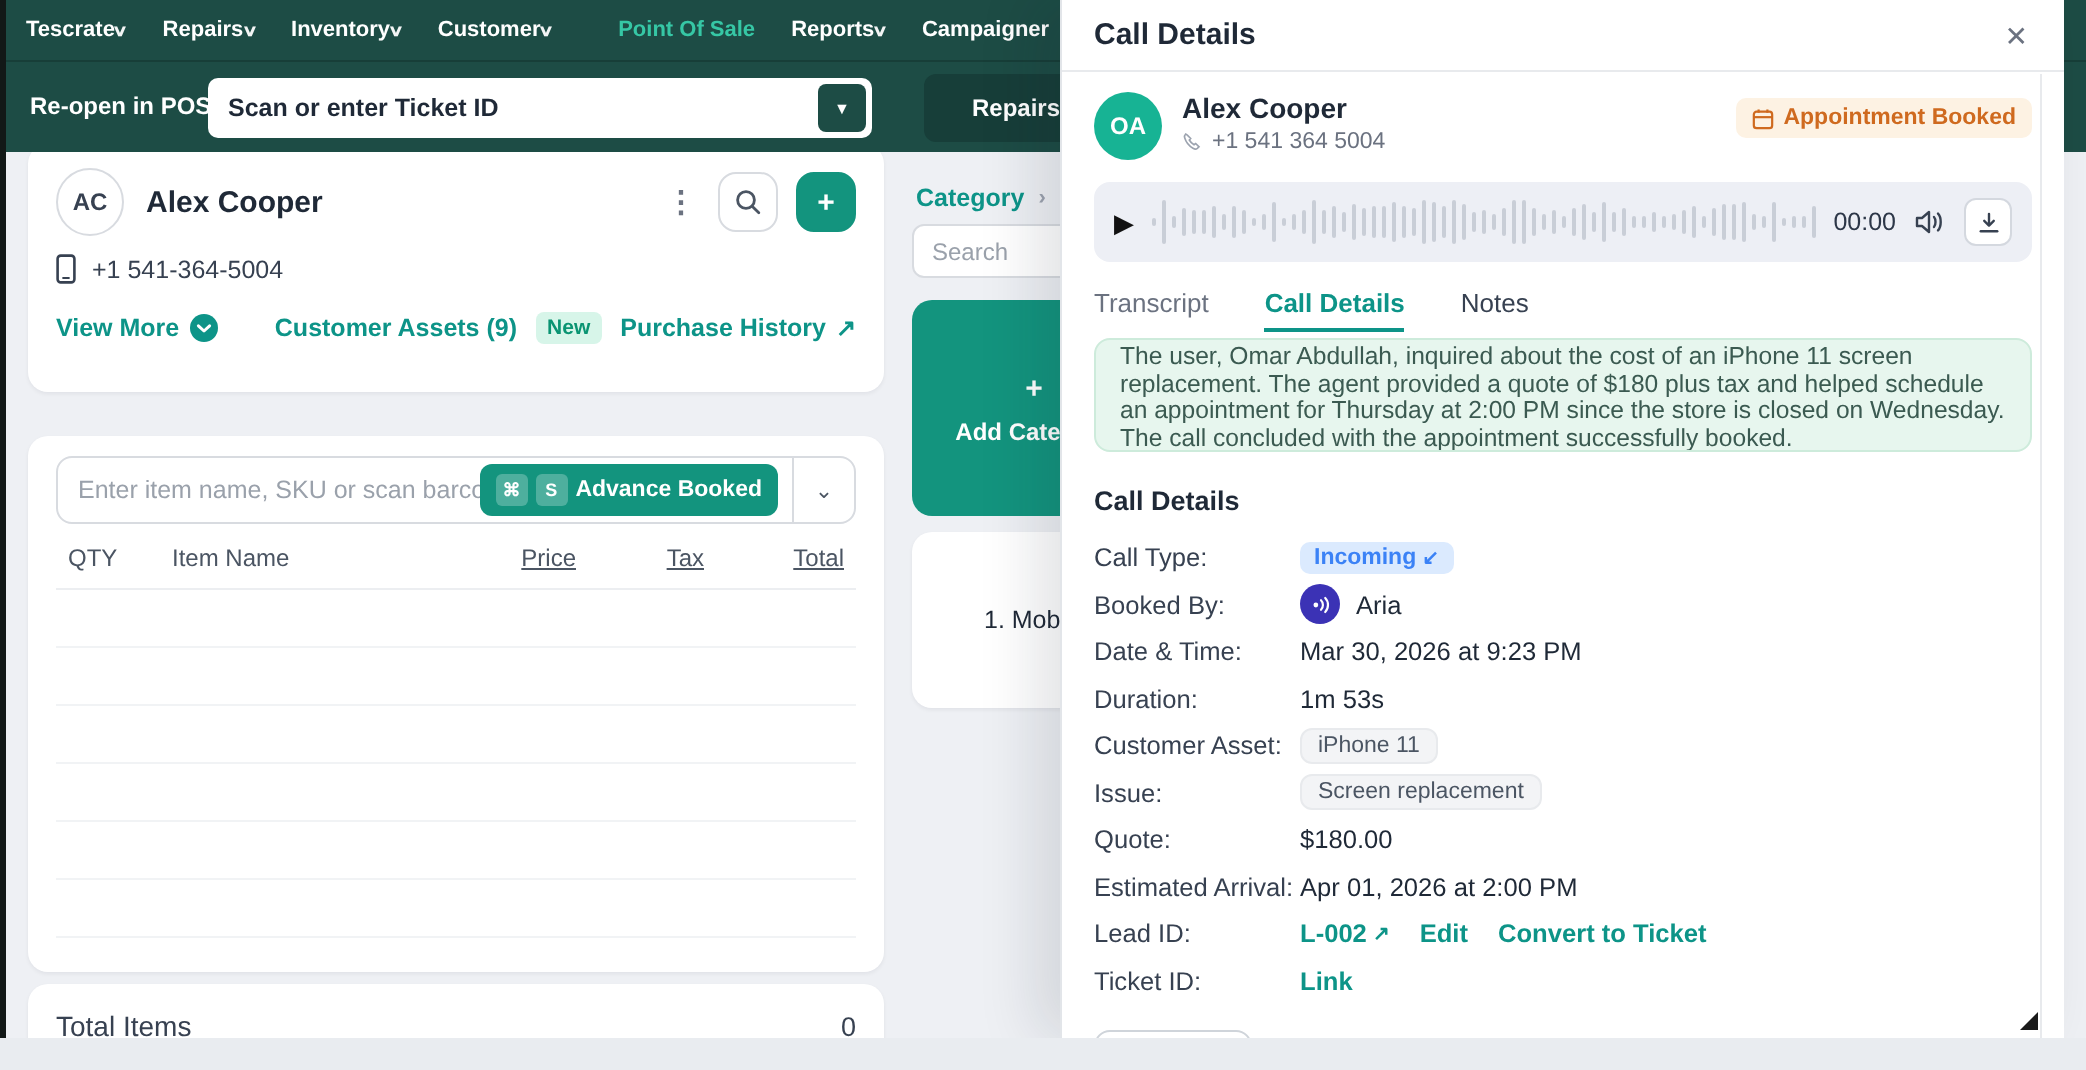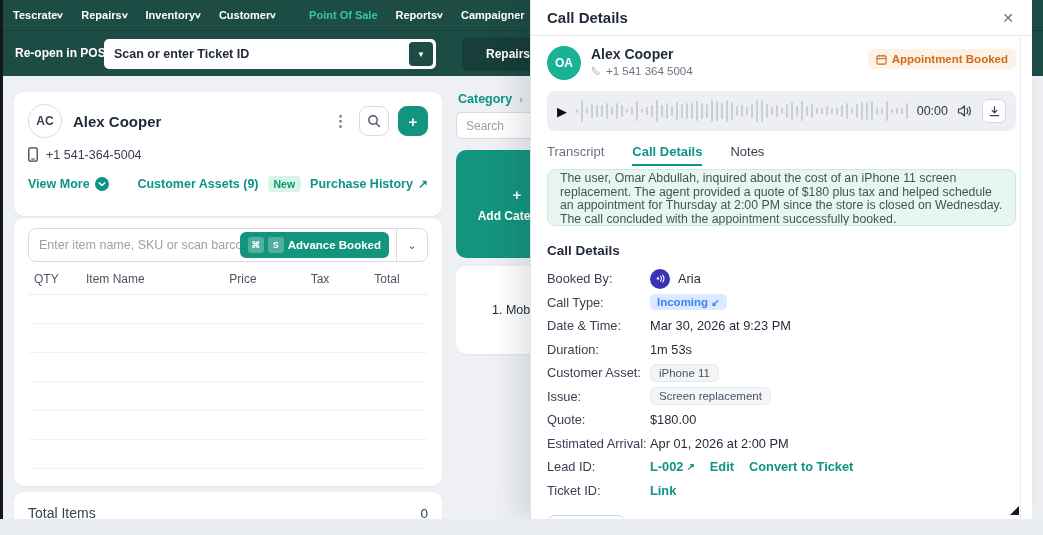--- a/index.html
+++ b/index.html
@@ -25,21 +25,21 @@
                 display:flex; align-items:center; padding-left:10px; }
   .ticket-box input { border:none; outline:none; flex:1; font-family:"Liberation Sans",sans-serif; font-size:12.5px; color:#1f2937; background:transparent; }
   .ticket-box input::placeholder { color:#1f2937; font-weight:bold; opacity:1; }
   .ticket-caret { width:24px; height:24px; background:#1d4c45; border-radius:4px; margin-right:3px; flex:none;
                   display:flex; align-items:center; justify-content:center; color:#fff; font-size:8px; cursor:pointer; }
   .repairs-tab { position:absolute; left:462px; top:6px; width:92px; height:34px; background:#173e39; border-radius:6px;
                  color:#fff; font-size:12px; font-weight:bold; display:flex; align-items:center; justify-content:center; cursor:pointer; }
 
   
   .card { position:absolute; background:#fff; border-radius:10px; box-shadow:0 1px 2px rgba(16,24,40,.06); }
-  .customer-card { left:14px; top:92px; width:428px; height:124px; padding:12px 14px; }
+  .customer-card { left:14px; top:72px; width:428px; height:124px; padding:12px 14px; }
   .cust-head { display:flex; align-items:center; }
   .avatar-outline { width:34px; height:34px; border-radius:50%; border:1px solid #d8dbe0; color:#374151; font-size:12px; font-weight:bold;
                     display:flex; align-items:center; justify-content:center; flex:none; }
   .cust-name { margin-left:11px; font-size:15px; font-weight:bold; color:#1f2937; }
   .head-actions { margin-left:auto; display:flex; align-items:center; gap:9px; }
   .kebab { color:#6b7280; font-size:15px; font-weight:bold; letter-spacing:0; cursor:pointer; padding:0 2px; }
   .sq-btn { width:30px; height:30px; border-radius:9px; border:1px solid #d8dbe0; background:#fff; display:flex; align-items:center; justify-content:center; cursor:pointer; }
   .sq-btn.teal { background:#13947e; border-color:#13947e; color:#fff; font-size:15px; font-weight:bold; }
   .phone-row { display:flex; align-items:center; gap:8px; margin-top:9px; color:#374151; font-size:12.5px; }
   .cust-foot { display:flex; align-items:center; margin-top:14px; }
@@ -53,21 +53,21 @@
   .item-search input { border:none; outline:none; flex:1; font-family:"Liberation Sans",sans-serif; font-size:12.5px; color:#374151; background:transparent; min-width:0; }
   .item-search input::placeholder { color:#9aa1ab; opacity:1; }
   .adv-btn { background:#13947e; border-radius:6px; height:26px; display:flex; align-items:center; gap:4px; padding:0 8px; margin-right:7px; cursor:pointer; flex:none; }
   .key-chip { width:16px; height:16px; background:rgba(255,255,255,.25); border-radius:3px; color:#fff; font-size:9px; font-weight:bold;
               display:flex; align-items:center; justify-content:center; }
   .adv-label { color:#fff; font-size:11.5px; font-weight:bold; }
   .search-divider { width:1px; height:34px; background:#d8dbe0; }
   .chev-btn { width:30px; height:34px; display:flex; align-items:center; justify-content:center; color:#4b5563; font-size:11px; cursor:pointer; flex:none; }
   .tbl-head { display:grid; grid-template-columns:52px 1fr 90px 64px 70px; margin-top:10px; padding:0 6px 8px 6px; border-bottom:1px solid #eceef1;
               font-size:12px; color:#4b5563; }
-  .tbl-head .r { text-align:center; }
+  .tbl-head .r { text-align:right;text-decoration:underline; }
   .tbl-row { height:29px; border-bottom:1px solid #f1f3f5; }
 
   .total-card { left:14px; top:492px; width:428px; height:42px; display:flex; align-items:center; padding:0 14px; }
   .total-label { font-size:14px; color:#374151; }
   .total-value { margin-left:auto; font-size:13.5px; color:#374151; }
 
   
   .breadcrumb { position:absolute; left:458px; top:92px; display:flex; align-items:center; gap:7px; font-size:12.5px; z-index:1; }
   .crumb-root { color:#0d9488; font-weight:bold; cursor:pointer; }
   .crumb-sep { color:#9ca3af; font-size:11px; font-weight:bold; }
@@ -400,42 +400,42 @@
       </div>
 
       <div class="summary-box">
         <div class="summary-text">The user, Omar Abdullah, inquired about the cost of an iPhone 11 screen replacement. The agent provided a quote of $180 plus tax and helped schedule an appointment for Thursday at 2:00 PM since the store is closed on Wednesday. The call concluded with the appointment successfully booked.</div>
       </div>
 
       <div class="section-heading">Call Details</div>
 
       <div class="fields">
         <div class="field-row">
+          <span class="field-label">Call Type:</span>
+          <span class="field-value">
+            <span class="badge-blue">
+              <span>Incoming</span>
+              <span class="arrow">↙</span>
+            </span>
+          </span>
+        </div>
+        <div class="field-row">
           <span class="field-label">Booked By:</span>
           <span class="field-value">
             <span class="aria-icon">
               <svg width="11" height="11" viewBox="0 0 12 12">
                   <circle cx="3.2" cy="6" r="1.3" fill="#fff"></circle>
                   <path d="M6 3.4 C7.4 4.7 7.4 7.3 6 8.6" fill="none" stroke="#fff" stroke-width="1.2" stroke-linecap="round"></path>
                   <path d="M8.3 2.2 C10.3 4.2 10.3 7.8 8.3 9.8" fill="none" stroke="#fff" stroke-width="1.2" stroke-linecap="round"></path>
                 </svg>
             </span>
             <span>Aria</span>
           </span>
         </div>
         <div class="field-row">
-          <span class="field-label">Call Type:</span>
-          <span class="field-value">
-            <span class="badge-blue">
-              <span>Incoming</span>
-              <span class="arrow">↙</span>
-            </span>
-          </span>
-        </div>
-        <div class="field-row">
           <span class="field-label">Date &amp; Time:</span>
           <span class="field-value">Mar 30, 2026 at 9:23 PM</span>
         </div>
         <div class="field-row">
           <span class="field-label">Duration:</span>
           <span class="field-value">1m 53s</span>
         </div>
         <div class="field-row">
           <span class="field-label">Customer Asset:</span>
           <span class="field-value">

